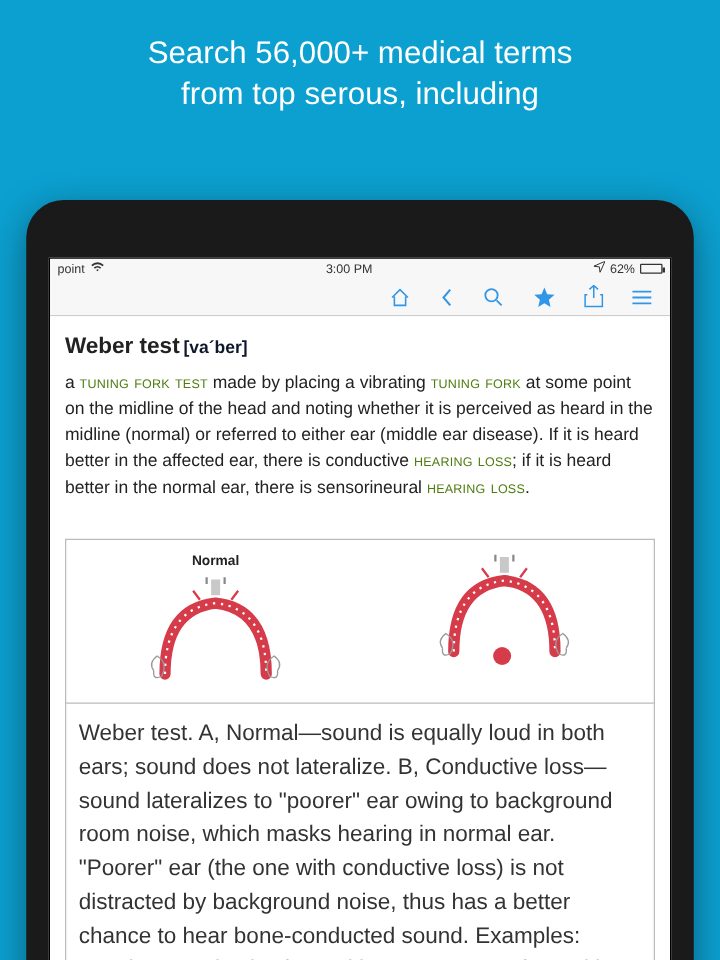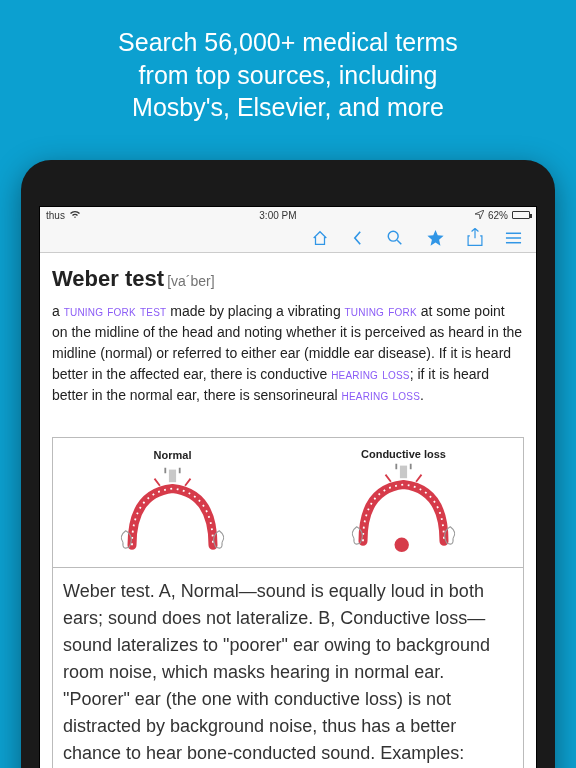--- a/index.html
+++ b/index.html
@@ -60,24 +60,24 @@
     height: 30px;
   }
   .toolbar .icn { color: #3196e6; display:flex; align-items:center; justify-content:center; cursor:pointer; }
   .content {
     background: #fff;
     height: calc(100% - 46px);
     padding: 10px 12px;
     color: #222;
     line-height: 1.45;
   }
-  .term-title { font-size: 22px; font-weight: 700; display: inline; }
-  .pronounce { font-size: 14px; font-weight: 400; color: #737373; }
+  .term-title { font-size: 18px; font-weight: 700; display: inline; }
+  .pronounce { font-size: 14px; font-weight: 700; color: #0f172a; }
   .def { font-size: 14px; margin-top: 6px; line-height: 1.5; }
-  .link-sc { color: #8b5cf6; font-variant: small-caps; letter-spacing: 0.2px; }
+  .link-sc { color: #4d7c0f; font-variant: small-caps; letter-spacing: 0.2px; }
   .figure {
     border: 1px solid #bbb;
     margin-top: 31px;
     background: #fff;
   }
   .diagrams {
     display: flex;
     justify-content: space-around;
     padding: 10px 4px 6px;
     border-bottom: 1px solid #bbb;
@@ -88,30 +88,29 @@
   .caption { padding: 10px 10px 8px; font-size: 18px; line-height: 1.5; color: #333; }
   .batt { width: 18px; height: 8px; border: 1px solid #333; border-radius: 1px; position: relative; }
   .batt::after { content:""; position:absolute; right:-3px; top:2px; width:2px; height:4px; background:#333; }
   .batt-fill { background:#333; height:100%; width:100%; }
 </style>
 </head>
 <body>
 
 <div class="promo-text">
   <span>Search 56,000+ medical terms</span><br>
-  <span>from top sources, including</span><br>
-  <span>Mosby's, Elsevier, and more</span>
+  <span>from top serous, including</span><br>
 </div>
 
 <div class="tablet">
   <div class="screen">
 
     <div class="status-bar">
       <div class="status-left">
-        <span>thus</span>
+        <span>point</span>
         <span>
           <svg width="12" height="9" viewBox="0 0 12 9">
               <path d="M6 8 L7 7 A1.4 1.4 0 0 0 5 7 Z M3 5 A4.2 4.2 0 0 1 9 5 L8 6 A2.8 2.8 0 0 0 4 6 Z M1 3 A7 7 0 0 1 11 3 L10 4 A5.6 5.6 0 0 0 2 4 Z" fill="#333"></path>
             </svg>
         </span>
       </div>
       <div class="status-center">3:00 PM</div>
       <div class="status-right">
         <span>
           <svg width="9" height="9" viewBox="0 0 9 9">
@@ -174,21 +173,20 @@
               <rect x="66" y="4" width="8" height="14" fill="#c8c8c8"></rect>
               <path d="M62 8 L62 2 M78 8 L78 2" stroke="#888" stroke-width="2"></path>
               <path d="M25 88 Q25 30 70 25 Q115 30 115 88" fill="none" stroke="#d63b4a" stroke-width="10" stroke-linecap="round"></path>
               <path d="M25 88 Q25 30 70 25 Q115 30 115 88" fill="none" stroke="#fff" stroke-width="2" stroke-dasharray="2 5"></path>
               <path d="M15 85 Q10 78 18 72 Q28 78 22 90 Q14 94 15 85" fill="none" stroke="#999" stroke-width="1.2"></path>
               <path d="M125 85 Q130 78 122 72 Q112 78 118 90 Q126 94 125 85" fill="none" stroke="#999" stroke-width="1.2"></path>
               <path d="M56 22 L50 14 M84 22 L90 14" stroke="#d63b4a" stroke-width="2"></path>
             </svg>
           </div>
           <div class="diagram">
-            <div class="dlabel" style="line-height:1.1"><span>Conductive loss</span></div>
             <svg class="arc-svg" viewBox="0 0 140 100">
               <rect x="66" y="4" width="8" height="14" fill="#c8c8c8"></rect>
               <path d="M62 8 L62 2 M78 8 L78 2" stroke="#888" stroke-width="2"></path>
               <path d="M25 88 Q25 30 70 25 Q115 30 115 88" fill="none" stroke="#d63b4a" stroke-width="10" stroke-linecap="round"></path>
               <path d="M25 88 Q25 30 70 25 Q115 30 115 88" fill="none" stroke="#fff" stroke-width="2" stroke-dasharray="2 5"></path>
               <circle cx="68" cy="92" r="8" fill="#d63b4a"></circle>
               <path d="M15 85 Q10 78 18 72 Q28 78 22 90 Q14 94 15 85" fill="none" stroke="#999" stroke-width="1.2"></path>
               <path d="M125 85 Q130 78 122 72 Q112 78 118 90 Q126 94 125 85" fill="none" stroke="#999" stroke-width="1.2"></path>
               <path d="M56 22 L50 14 M84 22 L90 14" stroke="#d63b4a" stroke-width="2"></path>
             </svg>

